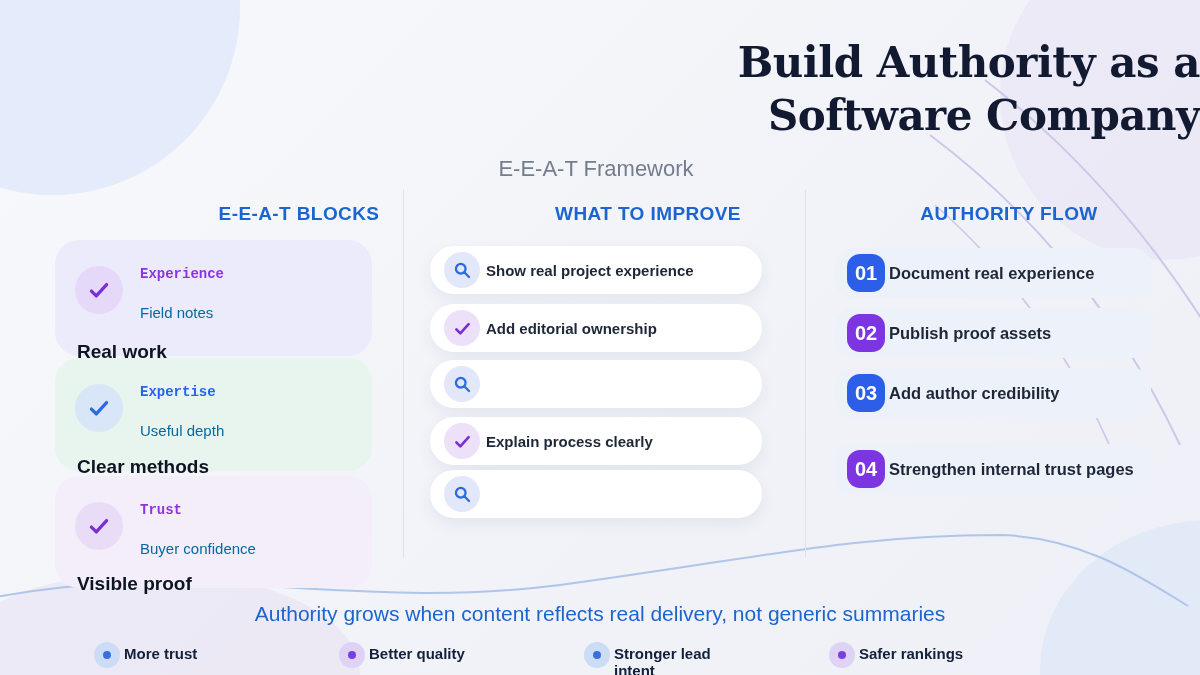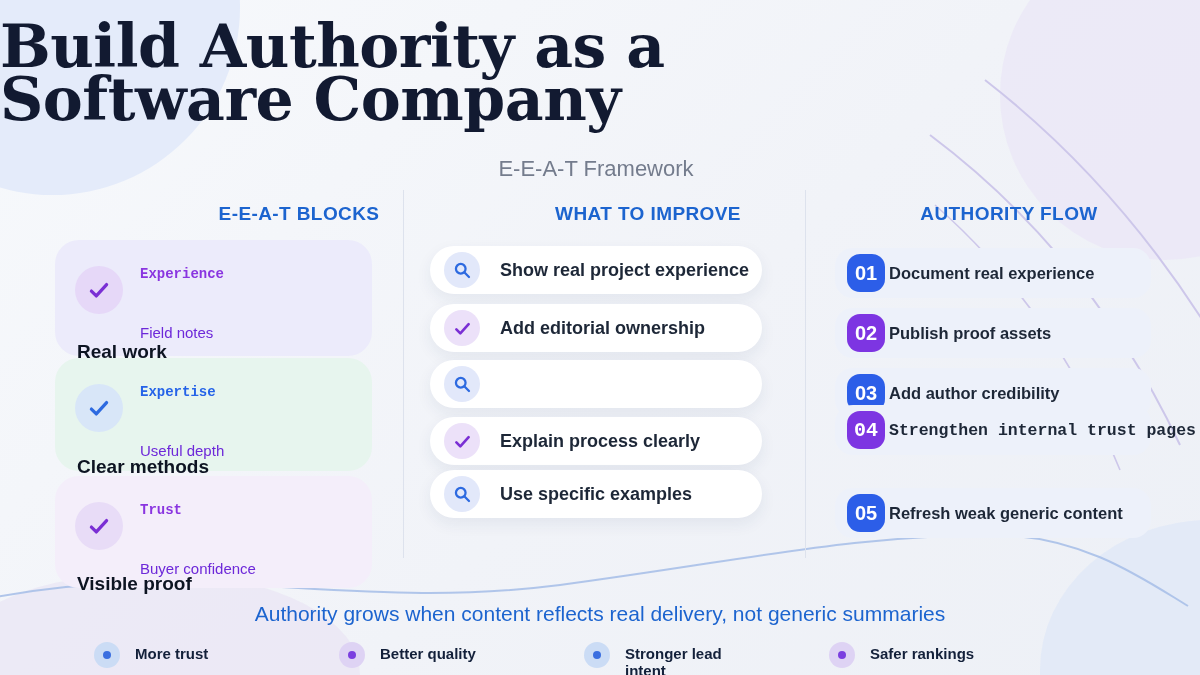--- a/index.html
+++ b/index.html
@@ -7,73 +7,73 @@
   .canvas{position:relative;width:1200px;height:675px;overflow:hidden;
     background:linear-gradient(135deg,#f7f9fc 0%,#f1f3f8 55%,#edf0f6 100%);}
   
   .blob{position:absolute;border-radius:50%;pointer-events:none;}
   .blob-tl{left:-135px;top:-180px;width:375px;height:375px;background:#e4ebfa;}
   .blob-tr{left:1000px;top:-70px;width:330px;height:330px;background:#ebe8f7;opacity:.85;}
   .blob-br{left:1040px;top:520px;width:340px;height:300px;background:#e0e9f7;opacity:.85;}
   .blob-bl{left:-60px;top:575px;width:420px;height:220px;background:#e9e6f4;opacity:.75;border-radius:45%;}
   svg.deco{position:absolute;left:0;top:0;pointer-events:none;}
   
-  .title{position:absolute;left:0;right:0;top:20px;text-align:left;
+  .title{position:absolute;left:0;right:0;top:36px;text-align:right;
     font-family:"DejaVu Serif","Liberation Serif",serif;font-weight:700;
-    font-size:60px;line-height:53px;color:#121a31;letter-spacing:-0.5px;}
+    font-size:42px;line-height:53px;color:#121a31;letter-spacing:-0.5px;}
   .subtitle{position:absolute;left:0;right:8px;top:156px;text-align:center;
     font-size:22px;color:#747c8d;}
   
   .col-head{position:absolute;top:203px;transform:translateX(-50%);
     font-size:19px;font-weight:bold;letter-spacing:.4px;color:#1c64cf;white-space:nowrap;}
   .divider{position:absolute;top:190px;width:1px;height:368px;background:#dde2ed;}
   
   .eeat-card{position:absolute;left:55px;width:317px;border-radius:24px;}
   .eeat-card .icircle{position:absolute;left:20px;top:26px;width:48px;height:48px;border-radius:50%;
     display:flex;align-items:center;justify-content:center;}
   .eeat-card .icircle svg{width:26px;height:26px;}
   .eeat-title{position:absolute;left:85px;top:26px;font-size:14px;font-weight:bold;font-family:Liberation Mono, monospace;}
-  .eeat-sub{position:absolute;left:85px;top:64px;font-size:15px;color:#6d28d9;margin-top:20px;}
+  .eeat-sub{position:absolute;left:85px;top:64px;font-size:15px;color:#0369a1;}
   .eeat-tag{position:absolute;left:22px;bottom:-7px;font-size:19px;font-weight:bold;color:#0d1422;white-space:nowrap;}
   .card-exp{top:240px;height:116px;background:#ecebfb;}
   .card-xpt{top:358px;height:113px;background:#e7f5ee;}
   .card-tru{top:476px;height:112px;background:#f4eefa;}
   .card-exp .icircle{background:#e6d8f8;color:#7a2fd4;}
   .card-xpt .icircle{background:#d8e6f8;color:#2d6ae0;}
   .card-tru .icircle{background:#e8dcf7;color:#7a2fd4;}
   .card-exp .eeat-title{color:#8a35e0;}
   .card-xpt .eeat-title{color:#2563e8;}
   .card-tru .eeat-title{color:#8a35e0;}
   
   .pill{position:absolute;left:430px;width:332px;height:48px;background:#ffffff;border-radius:24px;
     box-shadow:0 6px 16px rgba(35,50,95,.07);display:flex;align-items:center;}
   .pill .icircle{width:36px;height:36px;border-radius:50%;margin-left:14px;flex:0 0 36px;
     display:flex;align-items:center;justify-content:center;}
   .pill .icircle svg{width:21px;height:21px;}
   .pill .icircle.search{background:#e2e8fa;color:#2d6ae0;}
   .pill .icircle.check{background:#ece1f9;color:#7a2fd4;}
-  .pill .plabel{margin-left:20px;font-size:18px;font-weight:bold;color:#1d2737;white-space:nowrap;}
+  .pill .plabel{margin-left:6px;font-size:15px;font-weight:bold;color:#1d2737;white-space:nowrap;}
   
   .flow-card{position:absolute;left:835px;width:316px;height:50px;background:#edf1fa;border-radius:18px;
     display:flex;align-items:center;}
   .badge{width:38px;height:38px;border-radius:13px;margin-left:12px;flex:0 0 38px;
     display:flex;align-items:center;justify-content:center;
     color:#fff;font-size:20px;font-weight:bold;}
   .badge.blue{background:#2c5ee8;}
   .badge.purple{background:#7d35e2;}
   .flow-label{margin-left:4px;font-size:16.5px;font-weight:bold;color:#1d2737;white-space:nowrap;}
   
   .statement{position:absolute;left:0;right:0;top:602px;text-align:center;
     font-size:21px;font-weight:normal;color:#1c64cf;}
   .tag-group{position:absolute;top:640px;display:flex;align-items:flex-start;}
   .tag-circle{width:26px;height:26px;border-radius:50%;display:flex;align-items:center;justify-content:center;margin-top:2px;}
   .tag-circle.blue{background:#cbdcf5;}
   .tag-circle.purple{background:#ded3f4;}
   .tag-dot{width:8px;height:8px;border-radius:50%;}
-  .tag-label{margin-left:15px;font-size:15px;font-weight:bold;color:#13203a;line-height:17px;padding-top:5px;}
+  .tag-label{margin-left:4px;font-size:15px;font-weight:bold;color:#13203a;line-height:17px;padding-top:5px;}
   .tg1{left:94px;}.tg2{left:339px;}.tg3{left:584px;}.tg3 .tag-label{max-width:100px;}.tg4{left:829px;}
 </style>
 </head>
 <body>
 
 <div class="canvas">
 
   <div class="blob blob-tl"></div>
   <div class="blob blob-tr"></div>
   <div class="blob blob-br"></div>
@@ -161,42 +161,37 @@
     </span>
     <span class="plabel">Explain process clearly</span>
   </div>
   <div class="pill" style="top:470px;">
     <span class="icircle search">
       <svg viewBox="0 0 24 24">
           <circle cx="10" cy="10" r="5.5" fill="none" stroke="currentColor" stroke-width="2.6"></circle>
           <line x1="14.6" y1="14.6" x2="19.4" y2="19.4" stroke="currentColor" stroke-width="2.6" stroke-linecap="round"></line>
         </svg>
     </span>
-    <span class="plabel">Use specific examples</span>
   </div>
 
   <div class="flow-card" style="top:248px;">
     <span class="badge blue">01</span>
     <span class="flow-label">Document real experience</span>
   </div>
   <div class="flow-card" style="top:308px;">
     <span class="badge purple">02</span>
     <span class="flow-label">Publish proof assets</span>
   </div>
   <div class="flow-card" style="top:368px;">
     <span class="badge blue">03</span>
     <span class="flow-label">Add author credibility</span>
   </div>
-  <div class="flow-card" style="top:405px;font-family:Liberation Mono, monospace;">
+  <div class="flow-card" style="top:444px;">
     <span class="badge purple">04</span>
     <span class="flow-label">Strengthen internal trust pages</span>
-  </div>
-  <div class="flow-card" style="top:488px;">
-    <span class="badge blue">05</span>
-    <span class="flow-label">Refresh weak generic content</span>
   </div>
 
   <div class="statement">Authority grows when content reflects real delivery, not generic summaries</div>
 
   <div class="tag-group tg1">
     <span class="tag-circle blue">
         <span class="tag-dot" style="background:#3b6fe0;"></span>
       </span>
     <span class="tag-label">More trust</span>
   </div>

